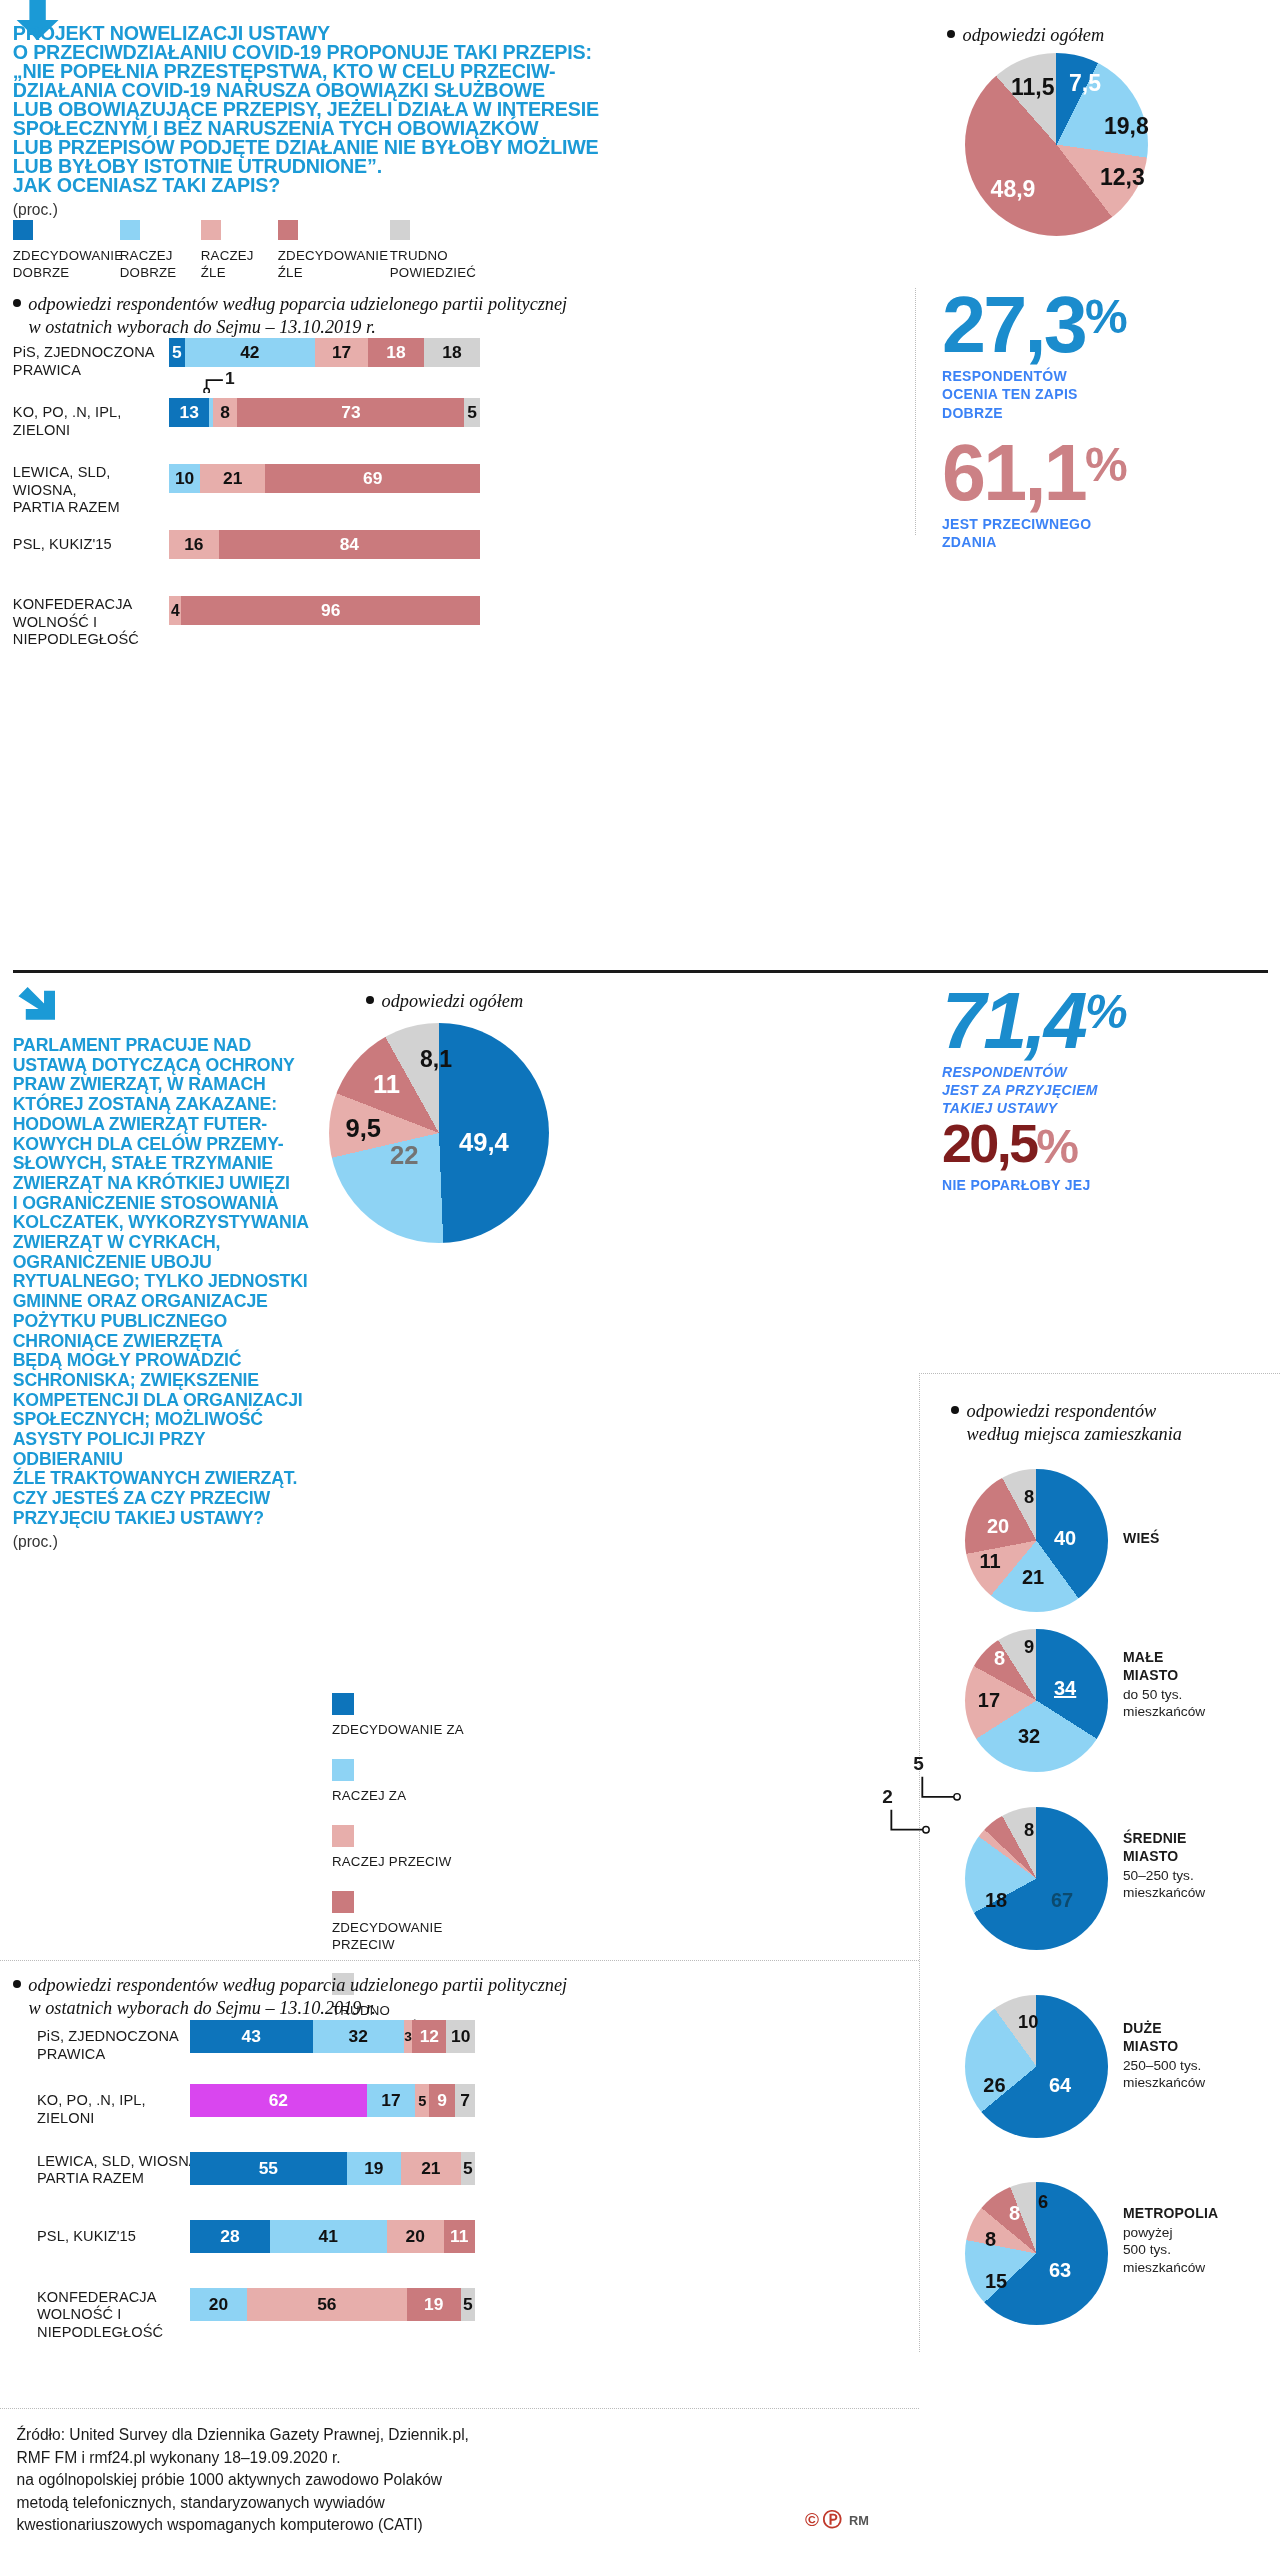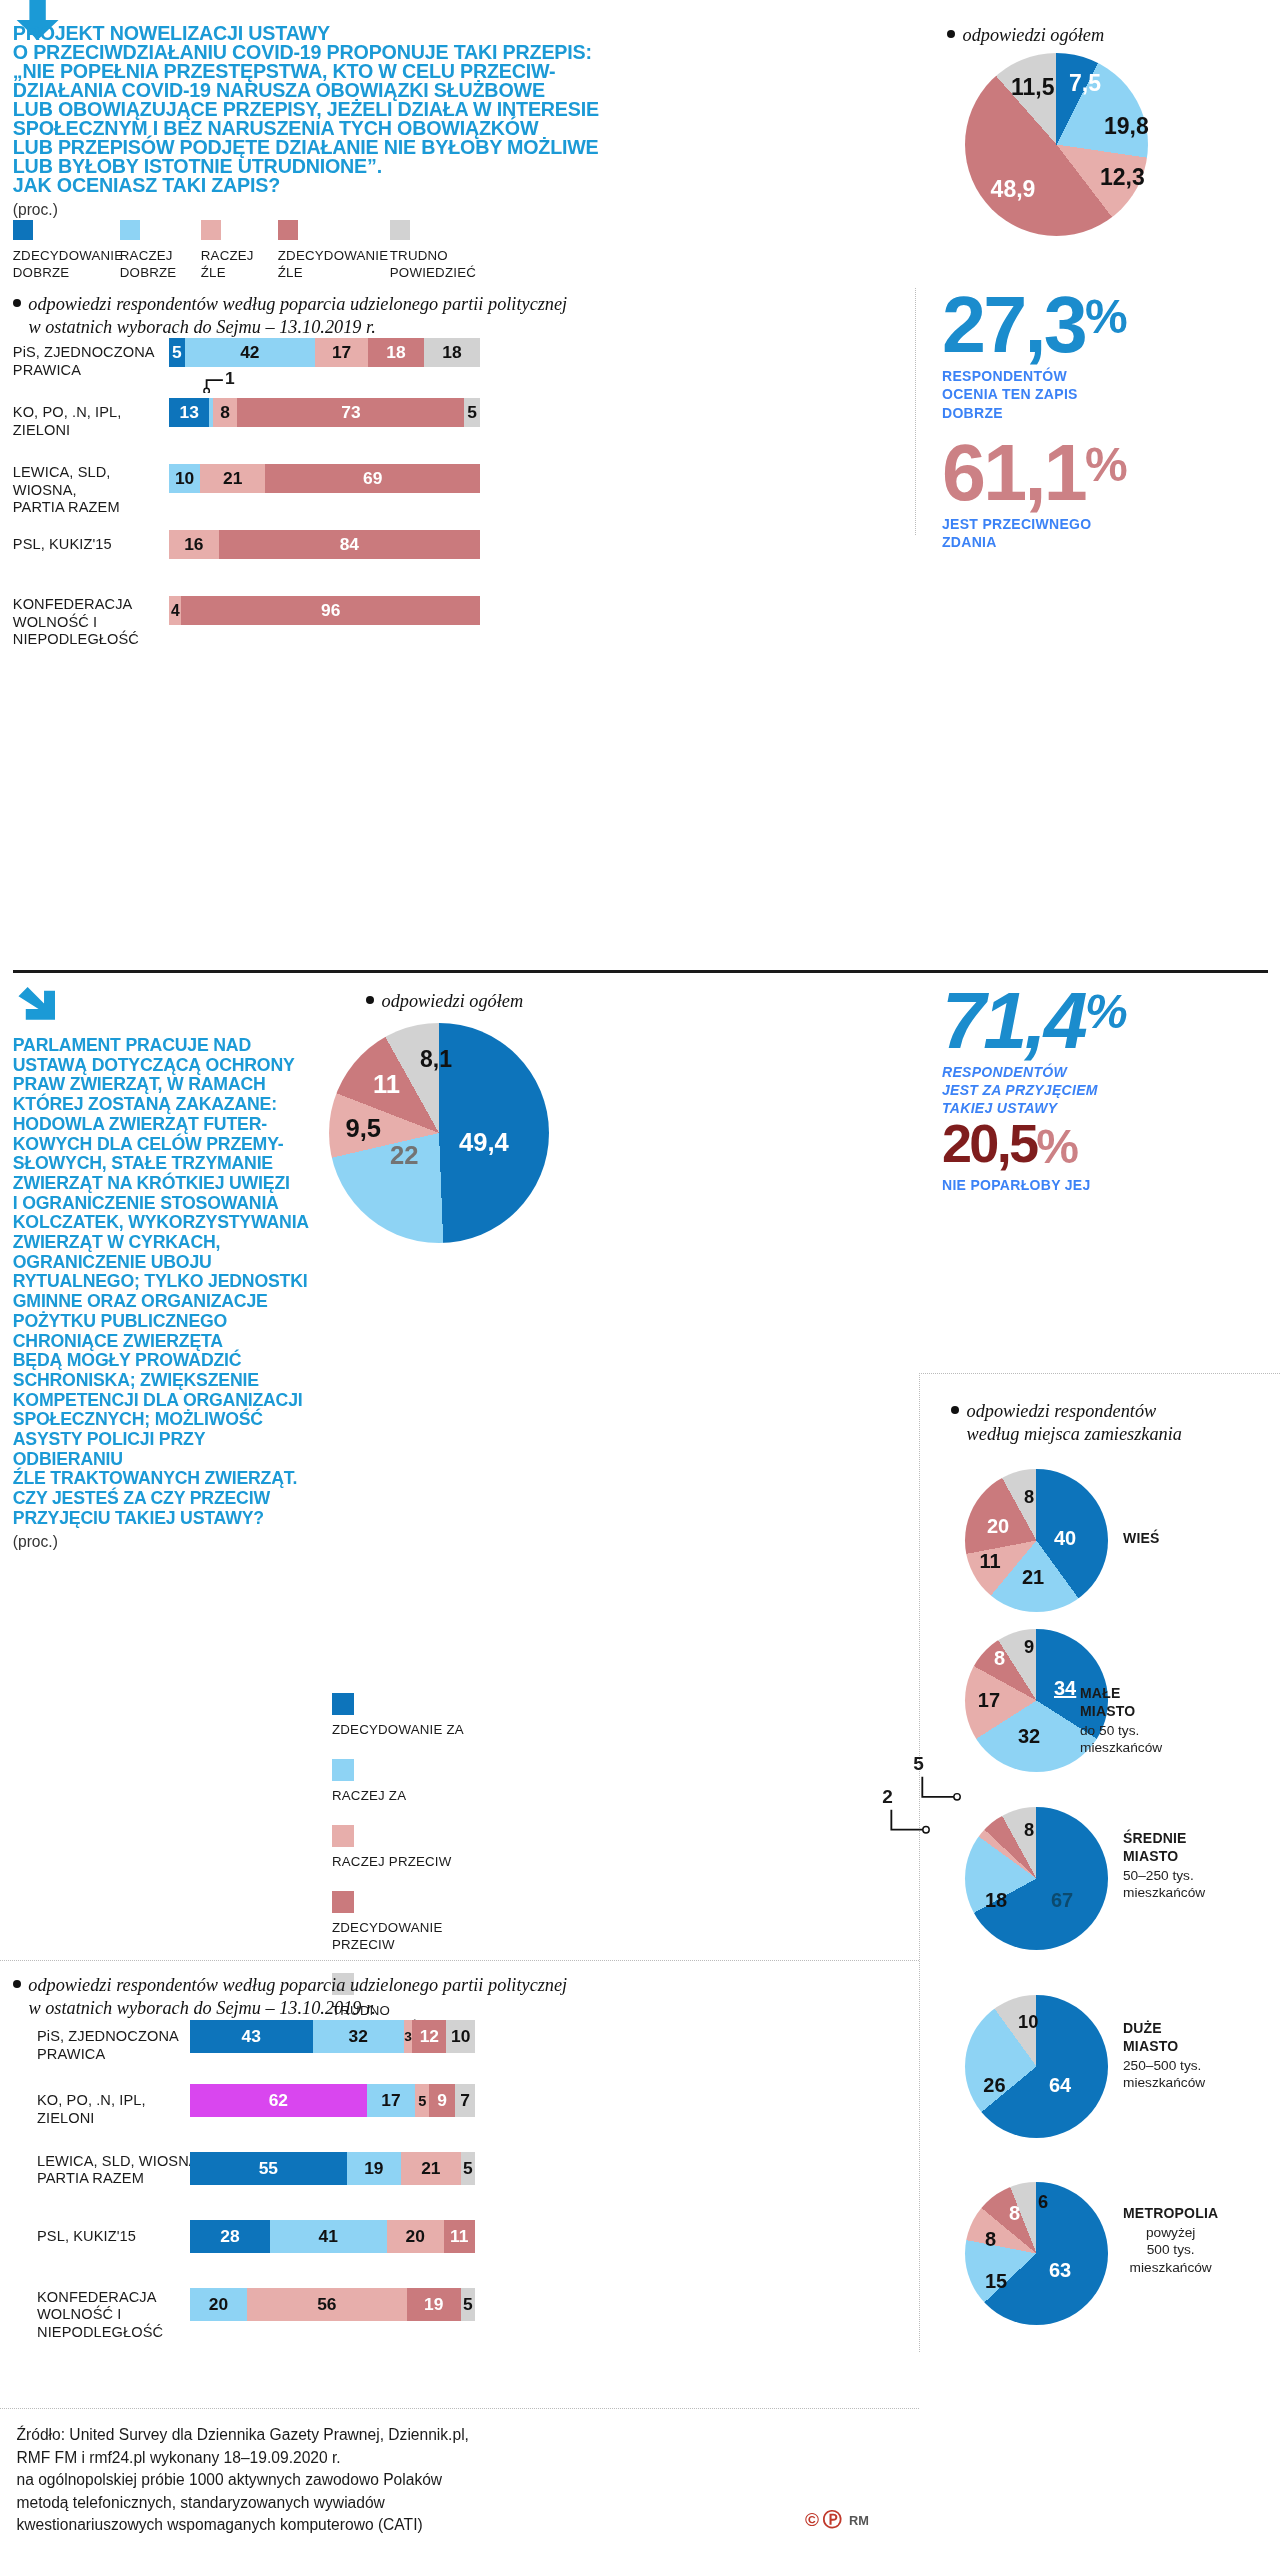--- a/index.html
+++ b/index.html
@@ -352,21 +352,21 @@
   <div class="city-name" style="position:absolute;left:1123px;top:560px;white-space:pre-line;">WIEŚ</div>
 
   <div style="position:absolute;left:965px;top:659px;width:143px;height:143px;">
     <div class="pie" style="width:143px;height:143px;background:conic-gradient(#0d74bb 0deg 122.4deg,#8ed3f4 122.4deg 237.6deg,#e7aeab 237.6deg 298.8deg,#ca7a7d 298.8deg 327.6deg,#d2d2d2 327.6deg 360deg);"></div>
     <div class="pie-num" style="left:89px;top:48px;color:#fff;font-size:20px;text-decoration:underline;">34</div>
     <div class="pie-num" style="left:53px;top:96px;color:#111;font-size:20px;">32</div>
     <div class="pie-num" style="left:12.8px;top:60px;color:#111;font-size:20px;">17</div>
     <div class="pie-num" style="left:29px;top:18.3px;color:#fff;font-size:20px;">8</div>
     <div class="pie-num" style="left:59px;top:7.3px;color:#111;font-size:18.3px;">9</div>
   </div>
-  <div style="position:absolute;left:1080px;top:679px;margin-top:36px;">
+  <div style="position:absolute;left:1123px;top:679px;">
     <div class="city-name" style="white-space:pre-line;">MAŁE
 MIASTO</div>
     <div class="city-sub" style="white-space:pre-line;margin-top:1.8px;">do 50 tys.
 mieszkańców</div>
   </div>
 
   <div style="position:absolute;left:965px;top:837px;width:143px;height:143px;">
     <div class="pie" style="width:143px;height:143px;background:conic-gradient(#0d74bb 0deg 241.2deg,#8ed3f4 241.2deg 306deg,#e7aeab 306deg 313.2deg,#ca7a7d 313.2deg 331.2deg,#d2d2d2 331.2deg 360deg);"></div>
     <div class="pie-num" style="left:86px;top:82px;color:#0c4a6e;font-size:20px;">67</div>
     <div class="pie-num" style="left:20px;top:82px;color:#111;font-size:20px;">18</div>
@@ -408,21 +408,21 @@
   </div>
 
   <div style="position:absolute;left:965px;top:1212px;width:143px;height:143px;">
     <div class="pie" style="width:143px;height:143px;background:conic-gradient(#0d74bb 0deg 226.8deg,#8ed3f4 226.8deg 280.8deg,#e7aeab 280.8deg 309.6deg,#ca7a7d 309.6deg 338.4deg,#d2d2d2 338.4deg 360deg);"></div>
     <div class="pie-num" style="left:84px;top:77px;color:#fff;font-size:20px;">63</div>
     <div class="pie-num" style="left:20px;top:88px;color:#111;font-size:20px;">15</div>
     <div class="pie-num" style="left:20px;top:46px;color:#111;font-size:20px;">8</div>
     <div class="pie-num" style="left:44px;top:20px;color:#fff;font-size:20px;">8</div>
     <div class="pie-num" style="left:73px;top:9.1px;color:#111;font-size:18.3px;">6</div>
   </div>
-  <div style="position:absolute;left:1123px;top:1235px;text-align:center;">
+  <div style="position:absolute;left:1123px;top:1235px;">
     <div class="city-name" style="white-space:pre-line;">METROPOLIA</div>
     <div class="city-sub" style="white-space:pre-line;margin-top:1.8px;">powyżej
 500 tys.
 mieszkańców</div>
   </div>
 
   <div class="serif-note" style="position:absolute;left:12.8px;top:1004px;width:659px;">
     <span class="bullet-dot"></span><span>odpowiedzi respondentów według poparcia udzielonego partii politycznej</span><br>
     <span style="margin-left:15.6px;display:inline-block;">w ostatnich wyborach do Sejmu – 13.10.2019 r.</span>
   </div>

